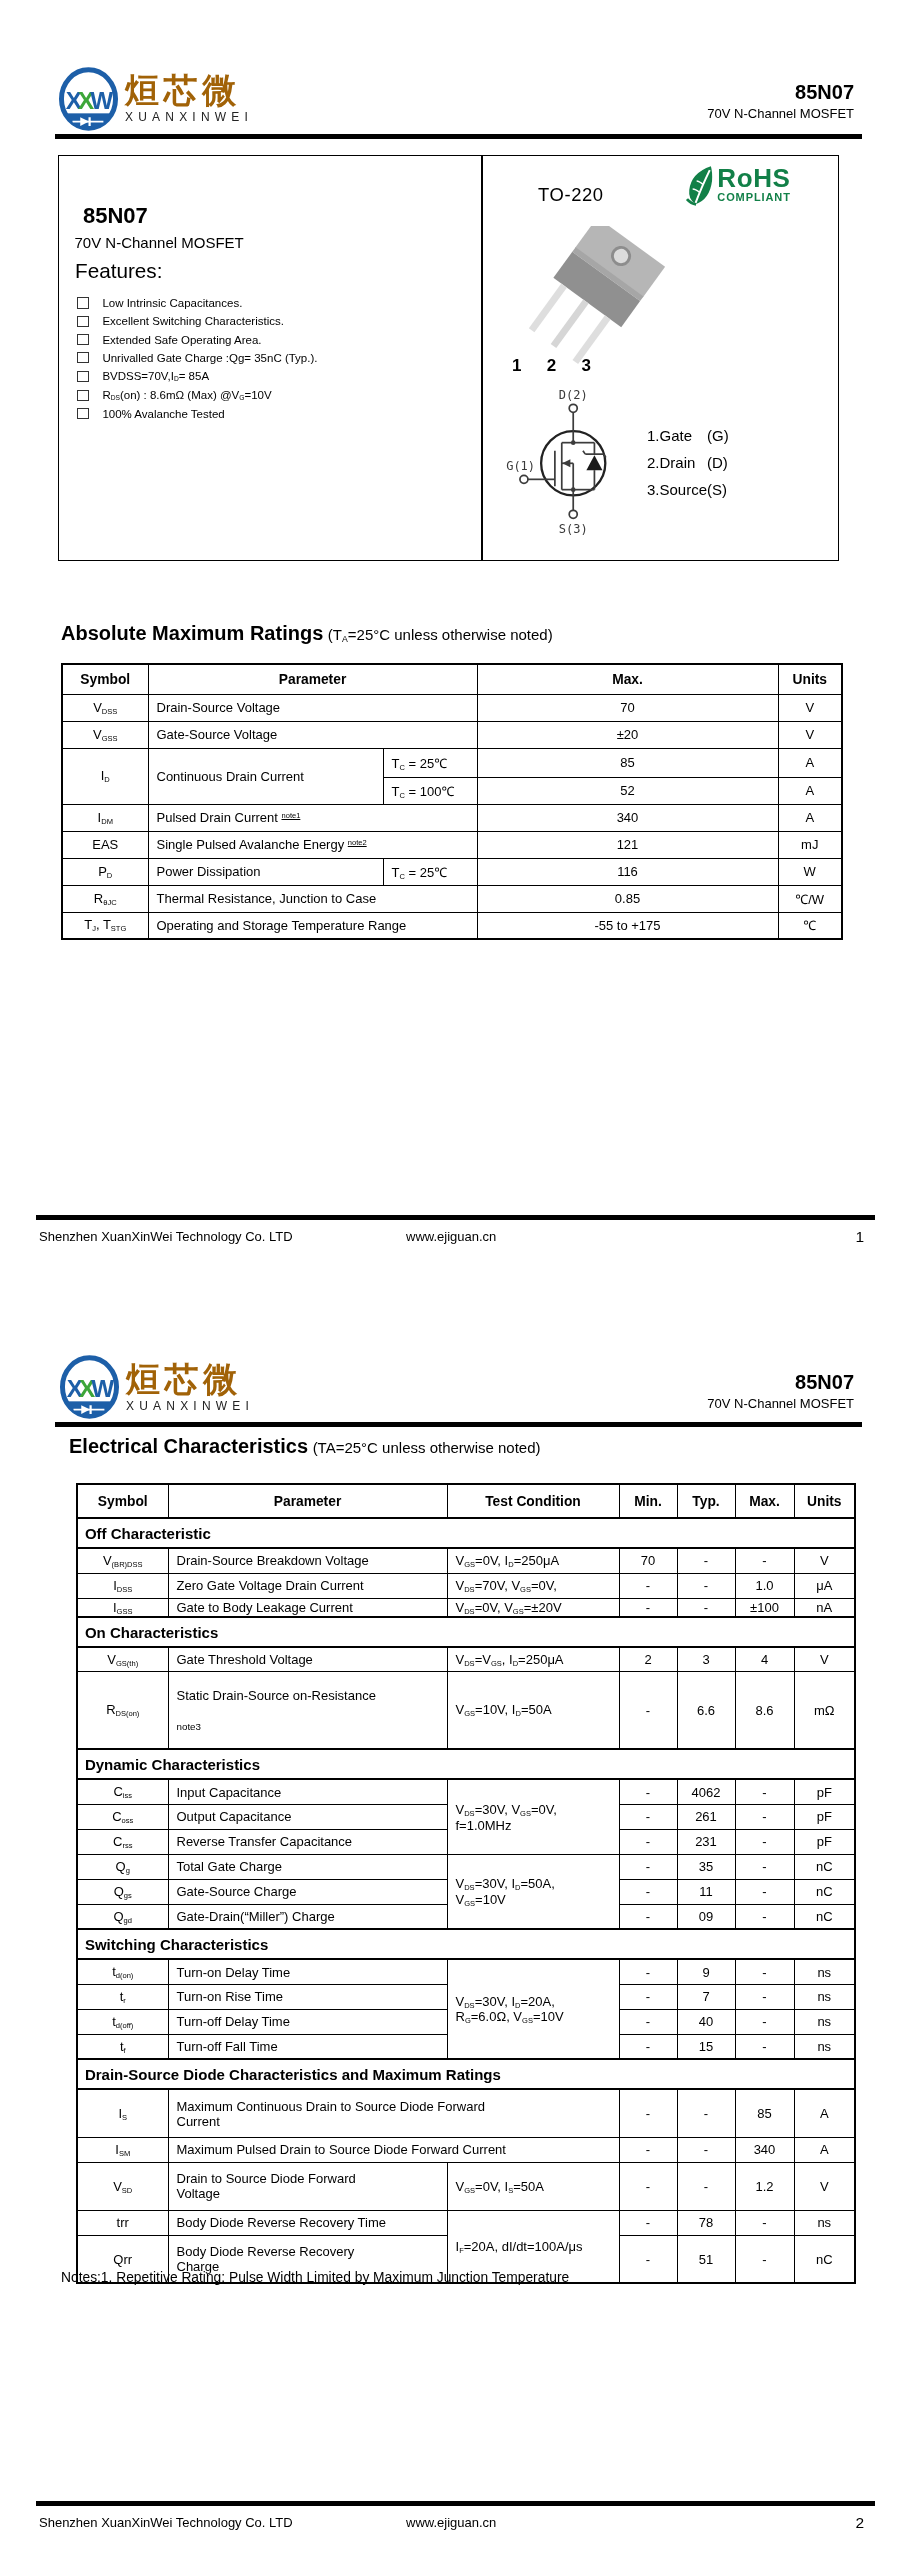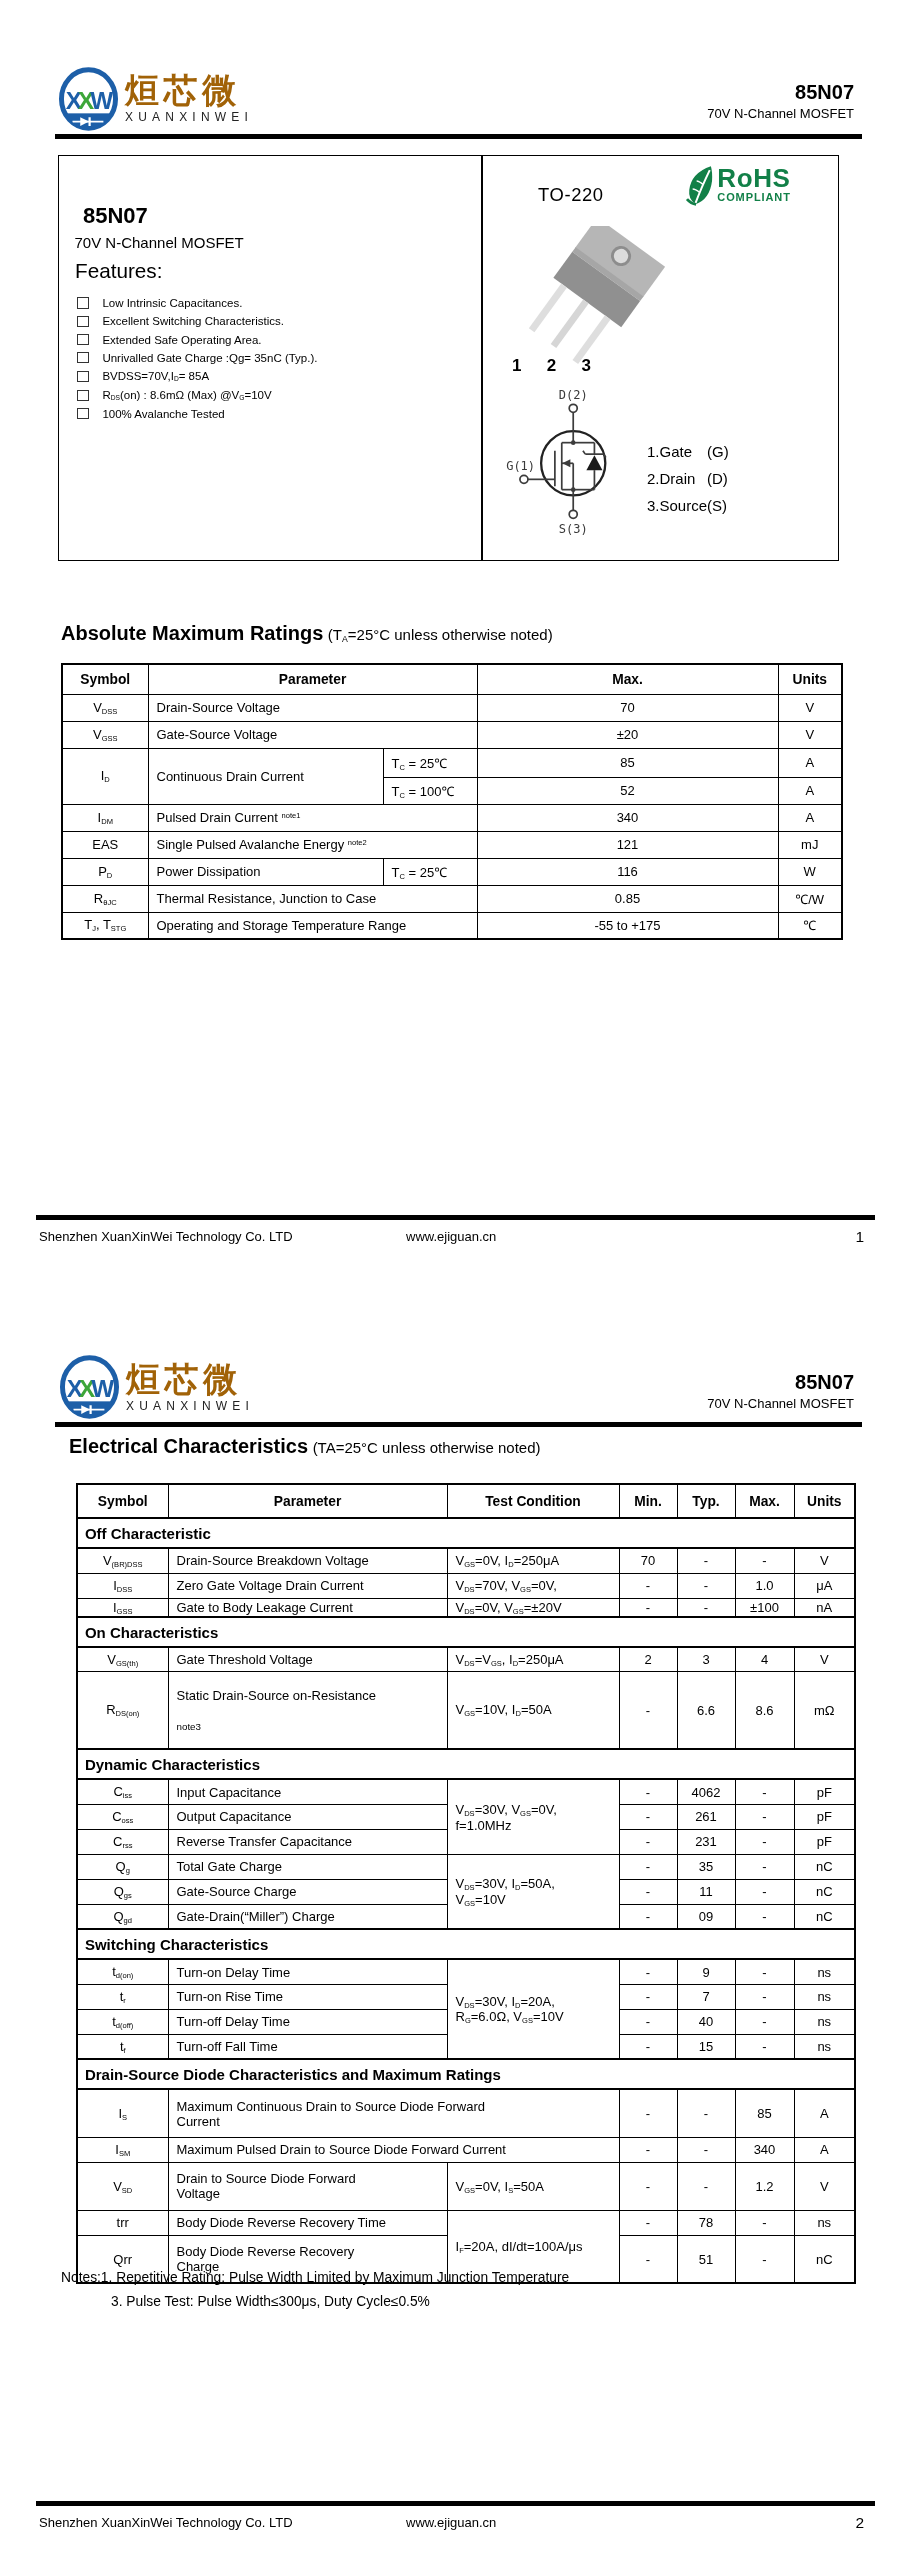--- a/index.html
+++ b/index.html
@@ -1,20 +1,20 @@
 <!DOCTYPE html>
 <html style="font-size:9.2px"><head>
 <meta charset="utf-8">
 <style>
   html,body{margin:0;padding:0;}
   body{width:910px;height:2576px;background:#fff;position:relative;
        font-family:"Liberation Sans",sans-serif;color:#000;}
   .abs{position:absolute;}
   sub{font-size:58%;vertical-align:-0.22em;}
-  sup{font-size:58%;vertical-align:0.5em;}
+  sup{font-size:58%;vertical-align:0.5em;text-decoration:underline;}
   .rule{background:#000;height:5.2px;}
   
   .brand-cn{font-size:34px;font-weight:bold;letter-spacing:4.6px;line-height:1;color:#a16207;}
   .brand-en{font-size:12px;letter-spacing:5.2px;color:#222;margin-top:3.4px;}
   .hdr-right{text-align:right;}
   .hdr-part{font-size:20px;font-weight:bold;line-height:1.1;}
   .hdr-family{font-size:13px;margin-top:2.9px;}
   
   .pbox{border:1.7px solid #000;}
   .pbox-divider{position:absolute;top:0;bottom:0;width:1.7px;background:#000;}
@@ -175,21 +175,21 @@
     </g>
     <polygon points="128,133 128,147 114,140" fill="#3c3c3c"></polygon>
     <polygon points="170,126 156,152 184,152" fill="#1a1a1a"></polygon>
     <circle cx="133" cy="104" r="4" fill="#3c3c3c"></circle>
     <circle cx="133" cy="186" r="4" fill="#3c3c3c"></circle>
     <text x="133" y="28" text-anchor="middle" class="pinlbl" font-family="DejaVu Sans Mono, monospace" font-size="22" fill="#3a3a3a">D(2)</text>
     <text x="16" y="152" class="pinlbl" font-family="DejaVu Sans Mono, monospace" font-size="22" fill="#3a3a3a">G(1)</text>
     <text x="133" y="262" text-anchor="middle" class="pinlbl" font-family="DejaVu Sans Mono, monospace" font-size="22" fill="#3a3a3a">S(3)</text>
   </svg>
 
-  <div class="abs" style="left:588px;top:287px;">
+  <div class="abs" style="left:588px;top:271px;">
     <div class="legend-row">
         <span class="legend-name">1.Gate</span>
         <span>(G)</span>
       </div>
     <div class="legend-row">
         <span class="legend-name">2.Drain</span>
         <span>(D)</span>
       </div>
     <div class="legend-row">
         <span class="legend-name">3.Source</span>
@@ -525,20 +525,19 @@
     <td>-</td>
     <td>51</td>
     <td>-</td>
     <td>nC</td>
   </tr>
 </tbody>
   </table>
 
 <div class="abs" style="left:61px;top:2266px;">
   <div class="notes-line">Notes:1. Repetitive Rating: Pulse Width Limited by Maximum Junction Temperature</div>
-  <div class="notes-line notes-indent">3. Pulse Test: Pulse Width≤300μs, Duty Cycle≤0.5%</div>
 </div>
 
 <div class="abs rule" style="left:36px;top:2501px;width:839px;height:4.6px;"></div>
 <div class="abs ftr-txt" style="left:39px;top:2515px;">Shenzhen XuanXinWei Technology Co. LTD</div>
 <div class="abs ftr-txt" style="left:406px;top:2515px;">www.ejiguan.cn</div>
 <div class="abs ftr-page" style="left:815px;top:2514px;width:49px;text-align:right;">2</div>
 
 
 </body></html>

